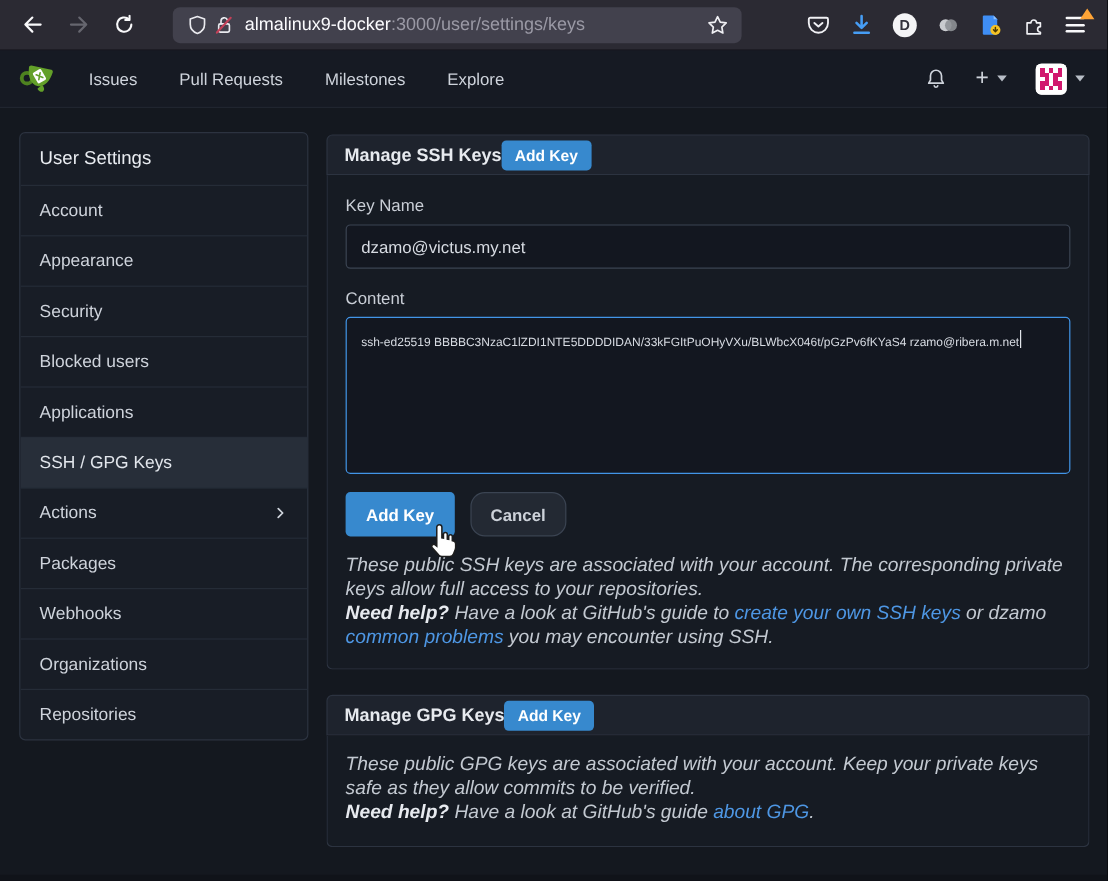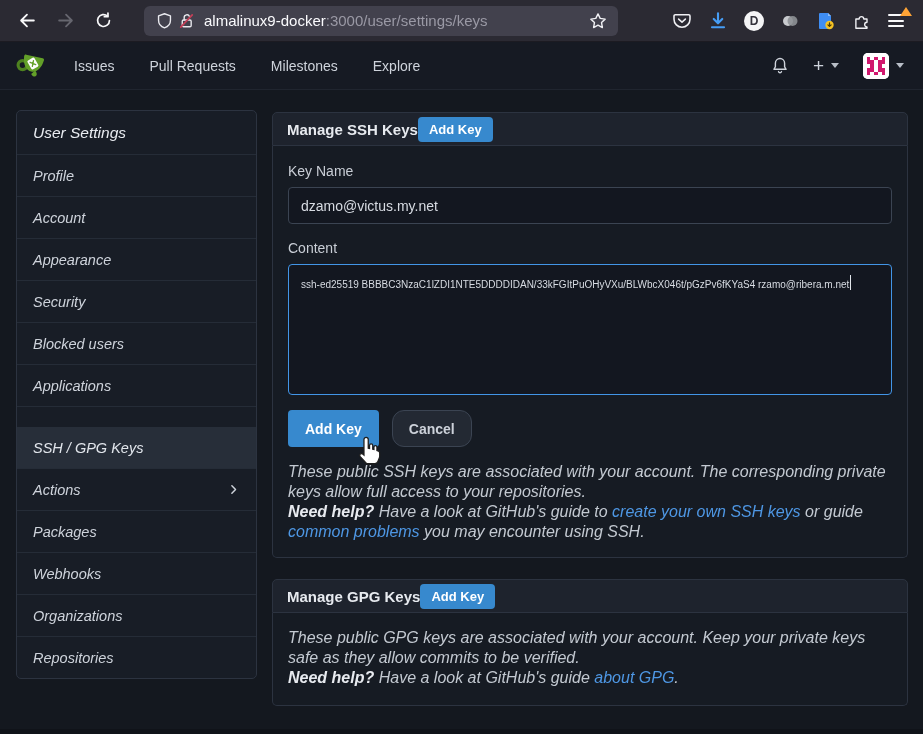--- a/index.html
+++ b/index.html
@@ -38,24 +38,24 @@
   .gt-right { margin-left:auto; display:flex; align-items:center; gap:24px; padding-right:4px; }
   .plus-group, .avatar-group { display:flex; align-items:center; gap:7px; color:#ced3db; }
   .plus { font-size:19px; line-height:1; color:#ced3db; }
   .tri-down { width:0; height:0; border-left:4px solid transparent; border-right:4px solid transparent;
     border-top:5px solid #b8bec7; }
   .avatar { width:26px; height:26px; border-radius:5px; overflow:hidden; background:#fff; }
   
   .menu { position:absolute; left:16px; top:68px; width:241px; background:#181d26;
     border:1px solid #2c3340; border-radius:5px; overflow:hidden; }
   .menu-item { padding:12.5px 16px; border-bottom:1px solid #252c37; font-size:14.5px; color:#ced3db;
-    display:flex; align-items:center; justify-content:space-between;font-style:italic; }
+    display:flex; align-items:center; justify-content:space-between; }
   .menu-item:last-child { border-bottom:none; }
   .menu-title { font-size:15.5px; color:#e9ecf1; }
-  .menu-item.active { background:#272e39; color:#e2e6ec;margin-top:20px; }
+  .menu-item.active { background:#272e39; color:#e2e6ec; }
   
   .main { position:absolute; left:272px; top:70px; width:636px; }
   .panel-head { height:34px; background:#1e232d; border:1px solid #2c3340; border-radius:5px 5px 0 0;
     display:flex; align-items:center; justify-content:flex-start; padding:0 14px; }
   .panel-title { font-size:15px; font-weight:bold; color:#e7eaef; }
   .btn-small { background:#3789ce; color:#fff; font-size:13px; font-weight:bold; border:none;
     border-radius:4px; padding:5px 11px; cursor:pointer; font-family:inherit; }
   .panel-body { background:#161b23; border:1px solid #2c3340; border-top:none;
     border-radius:0 0 5px 5px; padding:17px 15px 15px; }
   .fld-label { font-size:14px; color:#c9ced6; margin-bottom:8px; }
@@ -221,23 +221,20 @@
             </svg>
           </span>
           <span class="tri-down"></span>
         </span>
       </div>
     </div>
 
     <div class="menu">
       <div class="menu-item menu-title">User Settings</div>
       <div class="menu-item">
-          <span>Profile</span>
-        </div>
-      <div class="menu-item">
           <span>Account</span>
         </div>
       <div class="menu-item">
           <span>Appearance</span>
         </div>
       <div class="menu-item">
           <span>Security</span>
         </div>
       <div class="menu-item">
           <span>Blocked users</span>
@@ -280,21 +277,21 @@
           <input class="input-text" type="text" value="dzamo@victus.my.net" style="">
           <div class="fld-gap"></div>
           <div class="fld-label">Content</div>
           <div class="textarea" role="textbox"><span>ssh-ed25519 BBBBC3NzaC1lZDI1NTE5DDDDIDAN/33kFGItPuOHyVXu/BLWbcX046t/pGzPv6fKYaS4 rzamo@ribera.m.net</span><span class="caret-i"></span></div>
           <div class="btn-row">
             <button class="btn-primary">Add Key</button>
             <button class="btn-default">Cancel</button>
           </div>
           <div class="help">
             <span>These public SSH keys are associated with your account. The corresponding private keys allow full access to your repositories.</span><br>
-            <b>Need help?</b><span> Have a look at GitHub's guide to </span><a>create your own SSH keys</a><span> or guide </span><a>common problems</a><span> you may encounter using SSH.</span>
+            <b>Need help?</b><span> Have a look at GitHub's guide to </span><a>create your own SSH keys</a><span> or dzamo </span><a>common problems</a><span> you may encounter using SSH.</span>
           </div>
         </div>
       </div>
 
       <div class="gpg-panel">
         <div class="panel-head">
           <span class="panel-title">Manage GPG Keys</span>
           <button class="btn-small">Add Key</button>
         </div>
         <div class="panel-body gpg-body">

